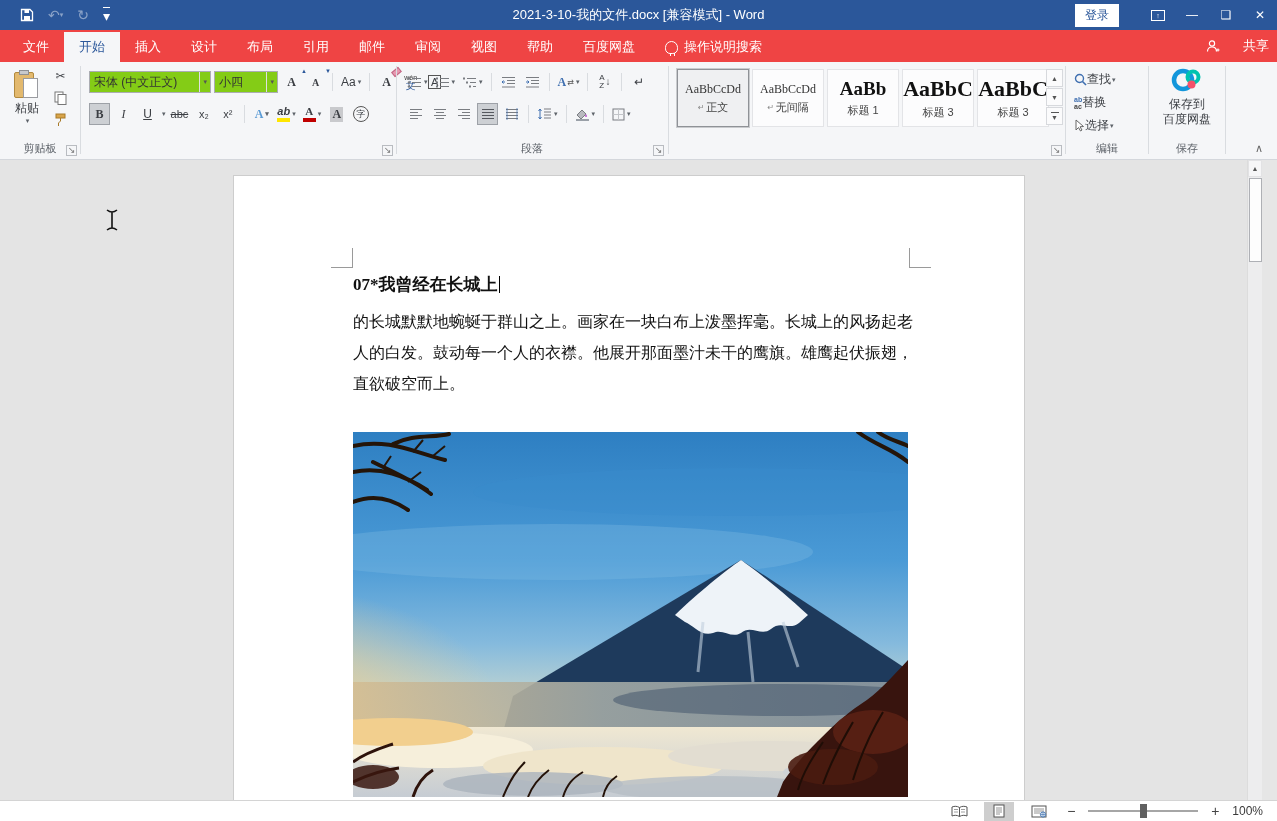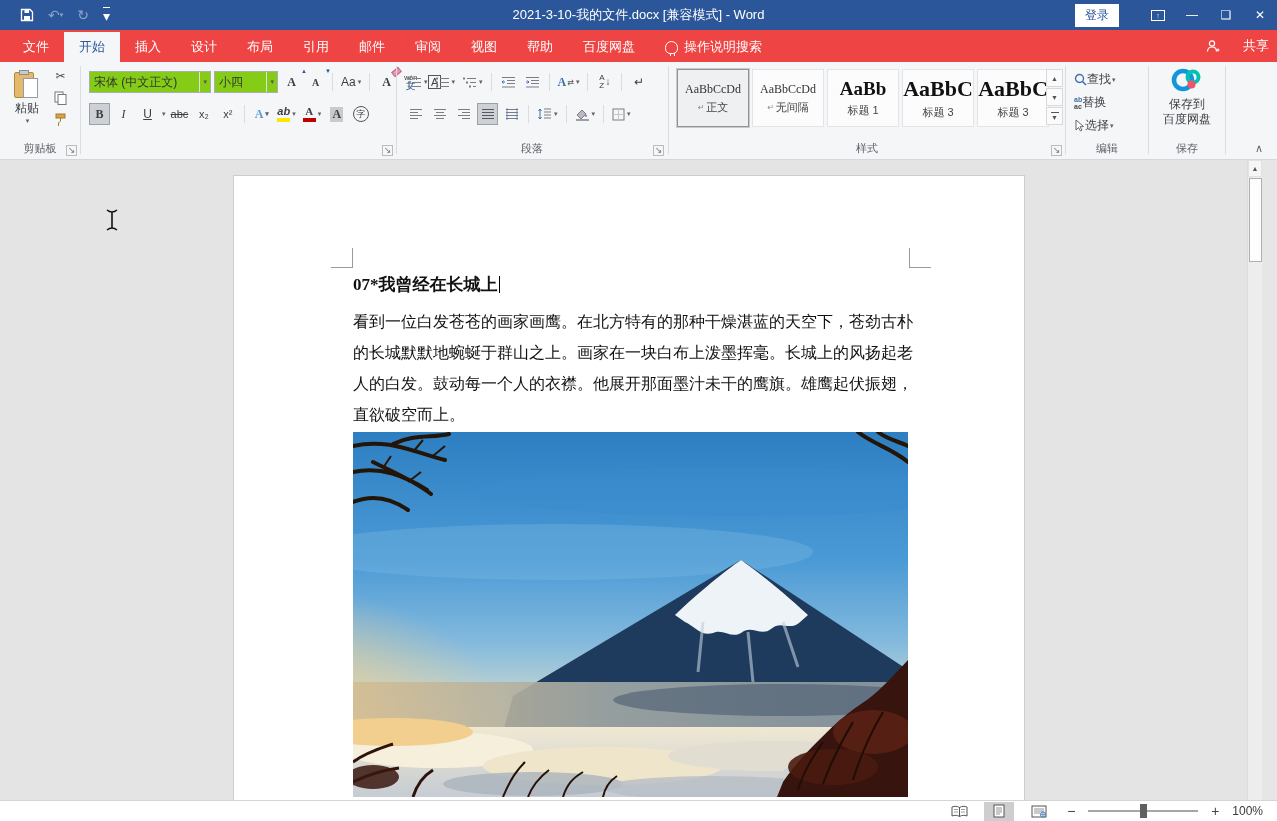--- a/index.html
+++ b/index.html
@@ -438,21 +438,20 @@
         </div>
       </div>
       <div class="sty-scroll">
         <span class="sty-sbtn">▲</span>
         <span class="sty-sbtn">▼</span>
         <span class="sty-sbtn">
             <span class="morebar"></span>
             <span>▼</span>
           </span>
       </div>
-      <span class="glabel">样式</span>
       <span class="launcher">↘</span>
     </div>
     <div class="gsep" style="left:1065px;"></div>
 
     <div class="rgroup" style="left:1066px;width:82px;">
       <div class="row" style="top:7px; flex-direction:column; align-items:flex-start; gap:2px;">
         <span class="edit-row">
           <svg class="mi" width="13" height="13" viewBox="0 0 13 13">
               <circle cx="5.5" cy="5.5" r="4" fill="none" stroke="#3f6fb0" stroke-width="1.4"></circle>
               <path d="M8.5 8.5 L12 12" stroke="#3f6fb0" stroke-width="1.6"></path>
@@ -495,21 +494,20 @@
 
     <span class="collapse-ribbon">∧</span>
   </div>
 
   <div class="doc-area">
     <div class="page">
       <span class="crop-tl"></span>
       <span class="crop-tr"></span>
       <div class="content">
         <div class="doc-h"><span>07*我曾经在长城上</span><span class="caret"></span></div>
-        <div class="doc-line">看到一位白发苍苍的画家画鹰。在北方特有的那种干燥湛蓝的天空下，苍劲古朴</div>
         <div class="doc-line">的长城默默地蜿蜒于群山之上。画家在一块白布上泼墨挥毫。长城上的风扬起老</div>
         <div class="doc-line">人的白发。鼓动每一个人的衣襟。他展开那面墨汁未干的鹰旗。雄鹰起伏振翅，</div>
         <div class="doc-line last">直欲破空而上。</div>
       </div>
 
       <svg class="doc-img" viewBox="0 0 555 365" preserveAspectRatio="none">
         <defs>
           <linearGradient id="sky" x1="0" y1="0" x2="0" y2="1">
             <stop offset="0" stop-color="#2e7fc2"></stop>
               <stop offset="0.35" stop-color="#4a9ad6"></stop>

